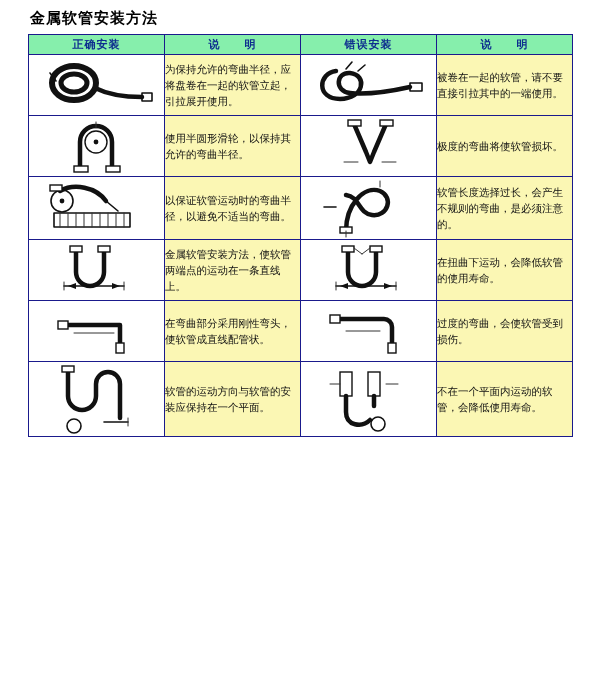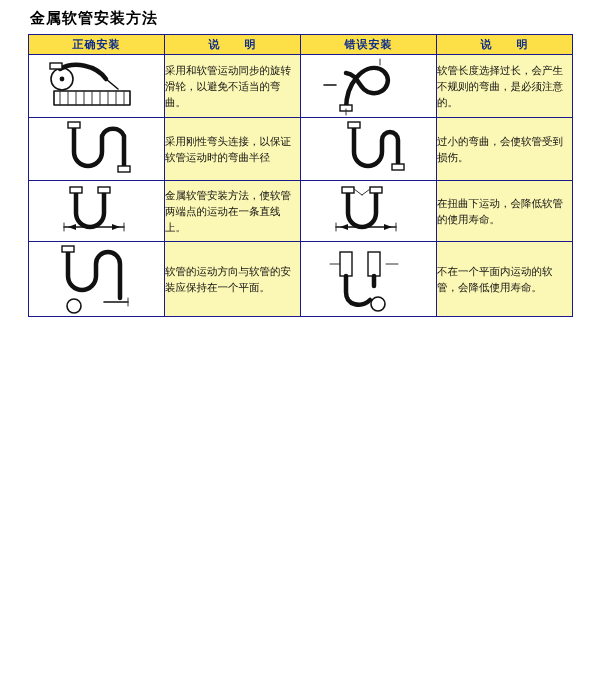--- a/index.html
+++ b/index.html
@@ -34,21 +34,21 @@
     width: 545px;
     table-layout: fixed;
     border: 1px solid #1a1a8c;
   }
   table.guide th, table.guide td {
     border: 1px solid #1a1a8c;
     padding: 0;
     vertical-align: middle;
   }
   thead th {
-    background: #fde047;
+    background: #86efac;
     color: #0e2e8f;
     font-size: 11px;
     font-weight: bold;
     height: 19px;
     letter-spacing: 1px;
   }
   col.c-img { width: 136px; }
   col.c-txt { width: 136px; }
 
   td.img-cell {
@@ -109,65 +109,89 @@
     <thead>
       <tr>
         <th>正确安装</th>
         <th>说　　明</th>
         <th>错误安装</th>
         <th>说　　明</th>
       </tr>
     </thead>
     <tbody>
 
-
+      <tr>
+        <td class="img-cell">
+          <svg class="art" width="126" height="56" viewBox="0 0 126 56">
+            <ellipse cx="40" cy="26" rx="22" ry="17" fill="none" stroke="#111" stroke-width="6"></ellipse>
+            <ellipse cx="40" cy="26" rx="13" ry="9" fill="none" stroke="#111" stroke-width="5"></ellipse>
+            <path class="thick" d="M61 31 C 75 38, 90 40, 108 40"></path>
+            <path class="ln" d="M108 36 h10 v8 h-10 z"></path>
+            <path class="ln" d="M22 24 l-6 -8"></path>
+          </svg>
+        </td>
+        <td class="txt-cell">为保持允许的弯曲半径，应将盘卷在一起的软管立起，引拉展开使用。</td>
+        <td class="img-cell">
+          <svg class="art" width="126" height="56" viewBox="0 0 126 56">
+            <path class="thick" d="M30 14 C 12 16, 10 42, 34 42 C 58 42, 62 18, 44 16 C 30 15, 28 34, 44 36 C 62 38, 86 34, 104 30"></path>
+            <path class="ln" d="M104 26 h12 v8 h-12 z"></path>
+            <path class="ln" d="M40 12 l6 -7 M52 14 l7 -6"></path>
+          </svg>
+        </td>
+        <td class="txt-cell">被卷在一起的软管，请不要直接引拉其中的一端使用。</td>
+      </tr>
+
+      <tr>
+        <td class="img-cell">
+          <svg class="art" width="126" height="56" viewBox="0 0 126 56">
+            <path class="thick" d="M46 50 L46 24 A16 16 0 0 1 78 24 L78 50"></path>
+            <circle cx="62" cy="24" r="11" fill="none" stroke="#111" stroke-width="1.4"></circle>
+            <circle cx="62" cy="24" r="2.4" class="fillblk"></circle>
+            <rect x="40" y="48" width="14" height="6" class="fillwht"></rect>
+            <rect x="72" y="48" width="14" height="6" class="fillwht"></rect>
+            <path class="thin" d="M62 10 v-6"></path>
+          </svg>
+        </td>
+        <td class="txt-cell">使用半圆形滑轮，以保持其允许的弯曲半径。</td>
+        <td class="img-cell">
+          <svg class="art" width="126" height="56" viewBox="0 0 126 56">
+            <path class="thick" d="M48 6 L60 34 L64 44 L68 34 L80 6"></path>
+            <rect x="42" y="2" width="13" height="6" class="fillwht"></rect>
+            <rect x="74" y="2" width="13" height="6" class="fillwht"></rect>
+            <path class="thin" d="M52 44 h-14 M76 44 h14"></path>
+          </svg>
+        </td>
+        <td class="txt-cell">极度的弯曲将使软管损坏。</td>
+      </tr>
 
       <tr>
         <td class="img-cell">
           <svg class="art" width="126" height="62" viewBox="0 0 126 62">
             <path class="thick" d="M26 14 C 40 6, 62 10, 72 24"></path>
             <circle cx="28" cy="24" r="11" fill="none" stroke="#111" stroke-width="1.6"></circle>
             <circle cx="28" cy="24" r="2.4" class="fillblk"></circle>
             <path class="ln" d="M20 36 L96 36 L96 50 L20 50 Z"></path>
             <path class="thin" d="M26 36 v14 M34 36 v14 M42 36 v14 M50 36 v14 M58 36 v14 M66 36 v14 M74 36 v14 M82 36 v14 M90 36 v14"></path>
             <path class="ln" d="M72 24 l12 10"></path>
             <rect x="16" y="8" width="12" height="6" class="fillwht"></rect>
           </svg>
         </td>
-        <td class="txt-cell">采用和软管运动同步的旋转滑轮，以避免不适当的弯曲。</td>
+        <td class="txt-cell">以保证软管运动时的弯曲半径，以避免不适当的弯曲。</td>
         <td class="img-cell">
           <svg class="art" width="126" height="62" viewBox="0 0 126 62">
             <path class="thick" d="M40 54 C 40 28, 58 8, 74 14 C 88 20, 82 40, 66 38 C 52 36, 54 20, 40 18"></path>
             <rect x="34" y="50" width="12" height="6" class="fillwht"></rect>
             <path class="thin" d="M40 54 v6 M74 10 v-6"></path>
             <path class="ln" d="M18 30 h12"></path>
           </svg>
         </td>
         <td class="txt-cell">软管长度选择过长，会产生不规则的弯曲，是必须注意的。</td>
       </tr>
 
 
-      <tr>
-        <td class="img-cell">
-          <svg class="art" width="126" height="62" viewBox="0 0 126 62">
-            <path class="thick" d="M40 10 L40 34 A14 14 0 0 0 68 34 L68 18 A12 12 0 0 1 90 18 L90 50"></path>
-            <rect x="34" y="4" width="12" height="6" class="fillwht"></rect>
-            <rect x="84" y="48" width="12" height="6" class="fillwht"></rect>
-          </svg>
-        </td>
-        <td class="txt-cell">采用刚性弯头连接，以保证软管运动时的弯曲半径</td>
-        <td class="img-cell">
-          <svg class="art" width="126" height="62" viewBox="0 0 126 62">
-            <path class="thick" d="M48 8 L48 34 A14 14 0 0 0 76 34 L76 22 A8 8 0 0 1 92 22 L92 48"></path>
-            <rect x="42" y="4" width="12" height="6" class="fillwht"></rect>
-            <rect x="86" y="46" width="12" height="6" class="fillwht"></rect>
-          </svg>
-        </td>
-        <td class="txt-cell">过小的弯曲，会使软管受到损伤。</td>
-      </tr>
 
       <tr>
         <td class="img-cell">
           <svg class="art" width="126" height="56" viewBox="0 0 126 56">
             <path class="thick" d="M42 8 L42 30 A14 14 0 0 0 70 30 L70 8"></path>
             <rect x="36" y="4" width="12" height="6" class="fillwht"></rect>
             <rect x="64" y="4" width="12" height="6" class="fillwht"></rect>
             <path class="ln" d="M30 44 h60"></path>
             <path class="thin" d="M30 40 v8 M90 40 v8"></path>
             <path class="fillblk" d="M34 44 l8 -3 v6 z"></path>
@@ -183,20 +207,40 @@
             <path class="ln" d="M30 44 h60"></path>
             <path class="thin" d="M30 40 v8 M90 40 v8"></path>
             <path class="fillblk" d="M34 44 l8 -3 v6 z"></path>
             <path class="fillblk" d="M86 44 l-8 -3 v6 z"></path>
             <path class="thin" d="M56 12 l-8 -6 M56 12 l8 -6"></path>
           </svg>
         </td>
         <td class="txt-cell">在扭曲下运动，会降低软管的使用寿命。</td>
       </tr>
 
+      <tr>
+        <td class="img-cell">
+          <svg class="art" width="126" height="52" viewBox="0 0 126 52">
+            <path class="thick" d="M30 20 L86 20 L86 40"></path>
+            <rect x="24" y="16" width="10" height="8" class="fillwht"></rect>
+            <rect x="82" y="38" width="8" height="10" class="fillwht"></rect>
+            <path class="thin" d="M40 28 h40"></path>
+          </svg>
+        </td>
+        <td class="txt-cell">在弯曲部分采用刚性弯头，使软管成直线配管状。</td>
+        <td class="img-cell">
+          <svg class="art" width="126" height="52" viewBox="0 0 126 52">
+            <path class="thick" d="M30 14 L78 14 A8 8 0 0 1 86 22 L86 40"></path>
+            <rect x="24" y="10" width="10" height="8" class="fillwht"></rect>
+            <rect x="82" y="38" width="8" height="10" class="fillwht"></rect>
+            <path class="thin" d="M40 26 h34"></path>
+          </svg>
+        </td>
+        <td class="txt-cell">过度的弯曲，会使软管受到损伤。</td>
+      </tr>
 
 
       <tr>
         <td class="img-cell">
           <svg class="art" width="126" height="74" viewBox="0 0 126 74">
             <path class="thick" d="M34 8 L34 34 A14 14 0 0 0 62 34 L62 22 A12 12 0 0 1 86 22 L86 56"></path>
             <rect x="28" y="4" width="12" height="6" class="fillwht"></rect>
             <circle cx="40" cy="64" r="7" fill="none" stroke="#111" stroke-width="1.6"></circle>
             <path class="ln" d="M70 60 h24"></path>
             <path class="thin" d="M94 56 v8"></path>

